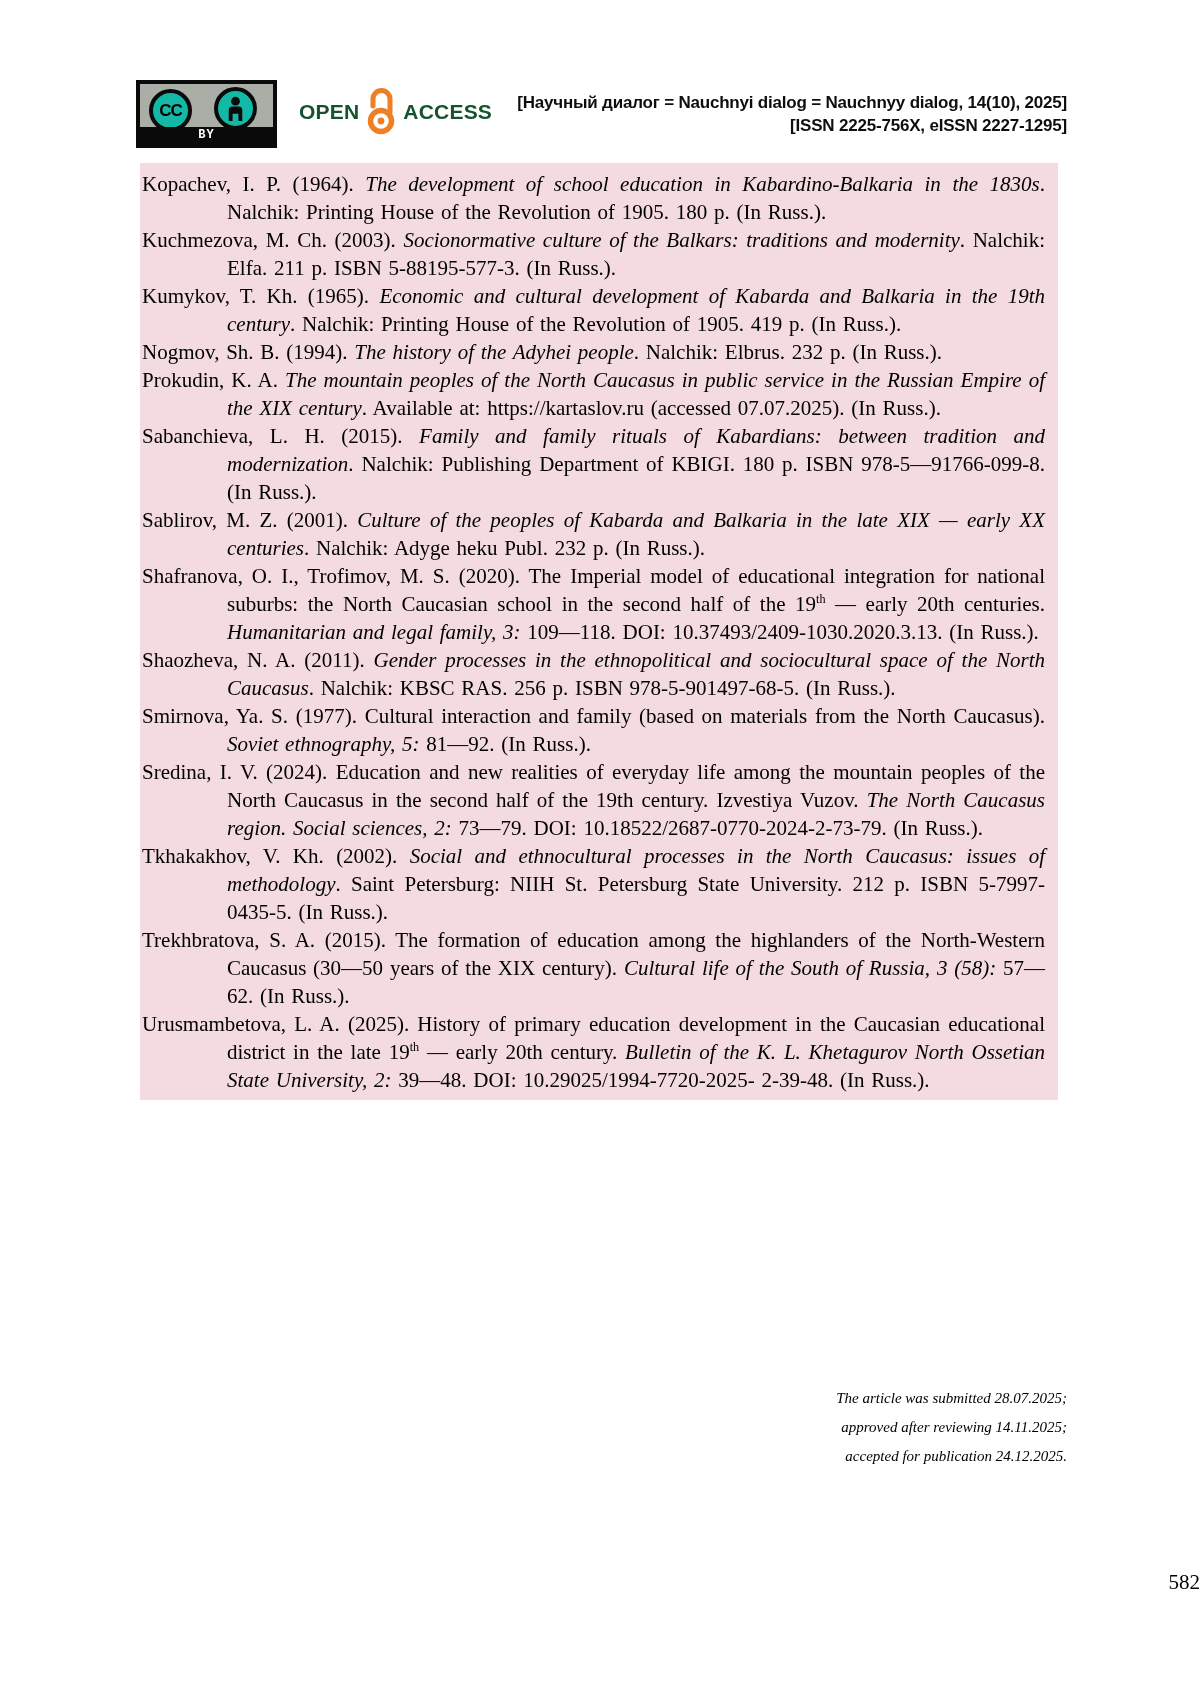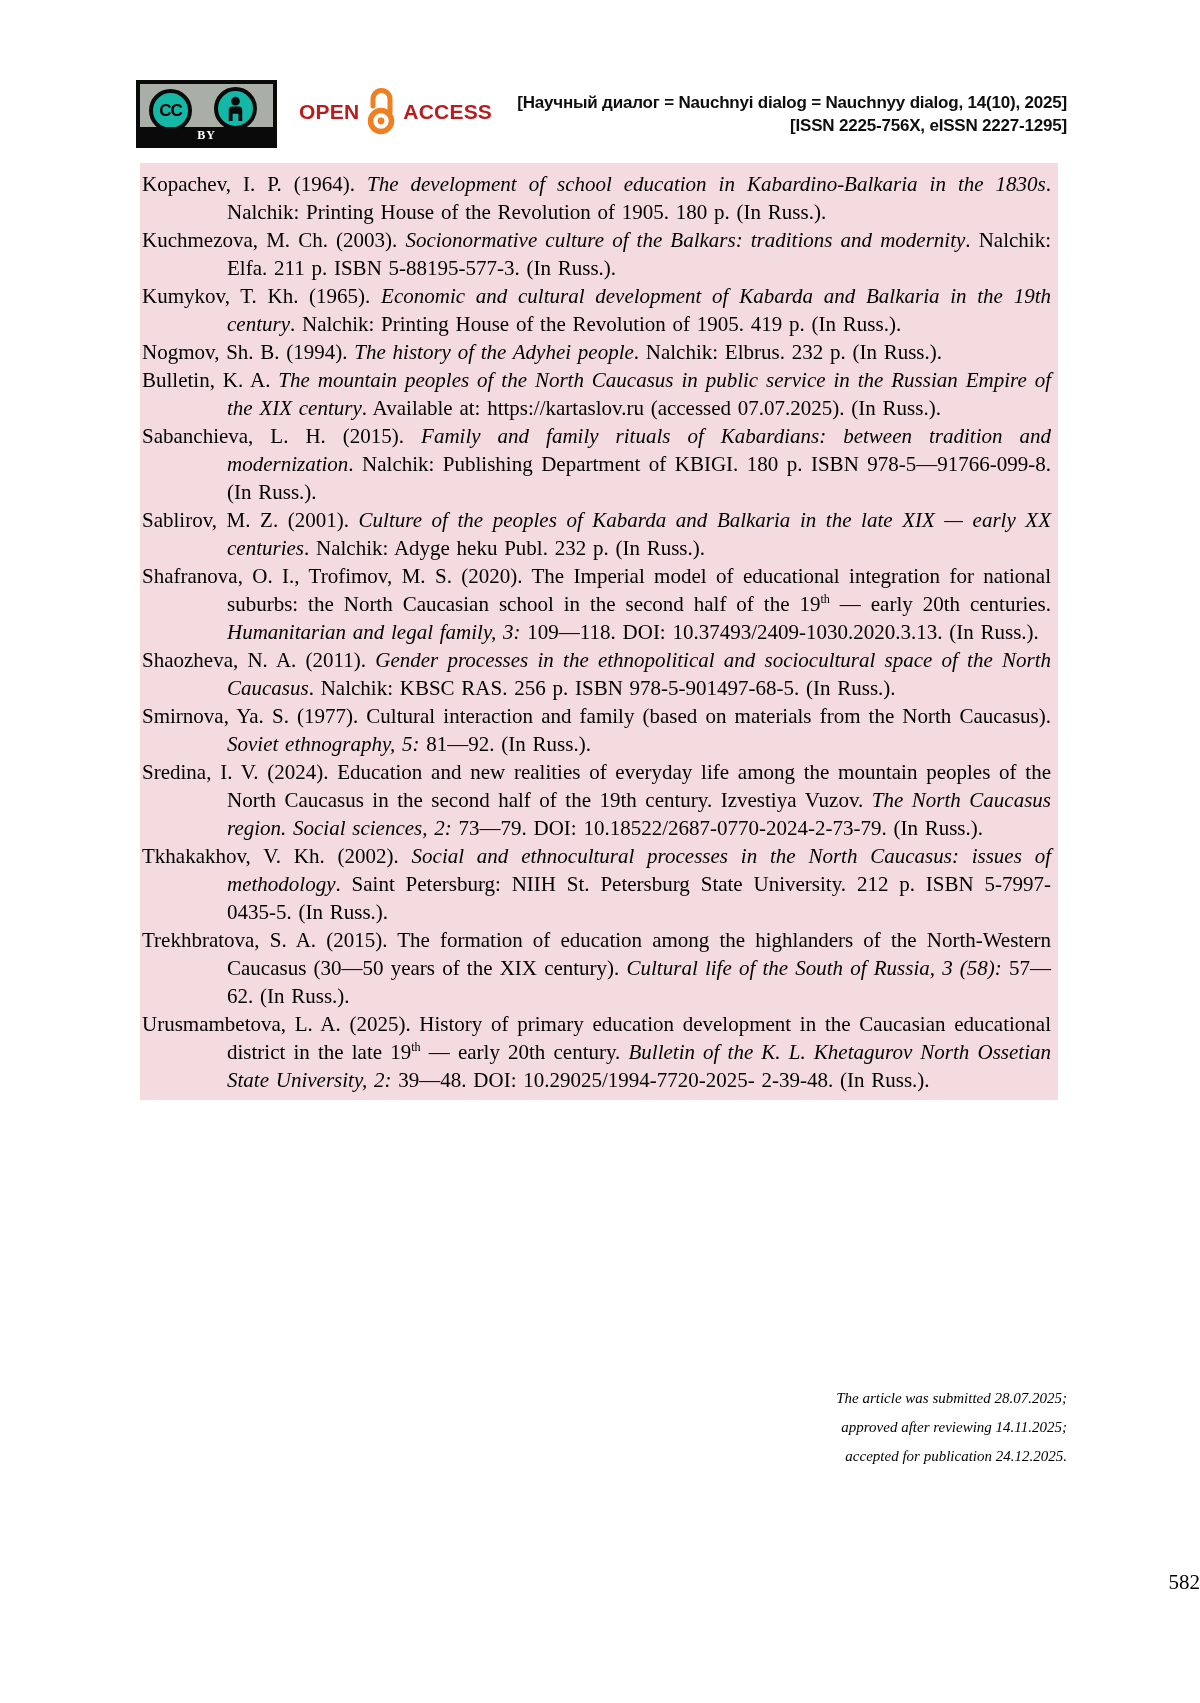--- a/index.html
+++ b/index.html
@@ -10,50 +10,50 @@
     font-family:"Liberation Serif", serif; color:#000;
   }
 
   
   .cc-badge {
     position:absolute; left:136px; top:80px; width:141px; height:68px;
     background:#a9aea6; border:4px solid #0a0a0a;
   }
   .cc-strip {
     position:absolute; left:0; right:0; bottom:0; height:17px; background:#0a0a0a;
-    color:#fff; font-family:Liberation Serif, serif; font-weight:bold;
+    color:#fff; font-family:Liberation Mono, monospace; font-weight:bold;
     font-size:12px; text-align:center; line-height:17px; letter-spacing:1px;
   }
   .cc-circle {
     position:absolute; width:43px; height:43px; border-radius:50%;
     background:#14b8a6; border:4px solid #0a0a0a;
     display:flex; align-items:center; justify-content:center;
   }
   .cc-c1 { left:9px; top:5px; font-family:"Liberation Sans", sans-serif;
            font-weight:bold; font-size:17px; letter-spacing:-1px; }
   .cc-c2 { left:74px; top:3px; }
 
   .oa-logo {
     position:absolute; left:299px; top:86px; height:52px;
     display:flex; align-items:center; gap:5px;
   }
   .oa-word {
     font-family:"Liberation Sans", sans-serif; font-weight:bold;
-    font-size:21px; color:#b91c1c; letter-spacing:0.2px;
+    font-size:21px; color:#14532d; letter-spacing:0.2px;
   }
   .journal-info {
     position:absolute; right:133px; top:91px; text-align:right;
     font-family:"Liberation Sans", sans-serif; font-weight:bold;
     font-size:17px; line-height:23px; letter-spacing:-0.2px; color:#0e0e0e;
   }
 
   
   .references {
     position:absolute; left:140px; top:163px; width:918px;
-    background:#f3dbe0; padding:7px 7px 6px 2px;
+    background:#f3dbe0; padding:7px 13px 6px 2px;
   }
   .ref {
     margin:0; padding-left:85px; text-indent:-85px;
     text-align:justify; font-size:21px; line-height:28px;
     word-spacing:1.5px;
   }
   .ref i { font-style:italic; }
   .ref sup { font-size:0.58em; vertical-align:super; line-height:0; }
 
   
@@ -100,21 +100,21 @@
       <div>[ISSN 2225-756X, eISSN 2227-1295]</div>
     </div>
   </header>
 
   <main>
     <div class="references" id="references" style="background: rgb(243, 219, 224);">
         <p class="ref"><span>Kopachev, I. P. (1964). </span><i>The development of school education in Kabardino-Balkaria in the 1830s</i><span>. Nalchik: Printing House of the Revolution of 1905. 180 p. (In Russ.).</span></p>
         <p class="ref"><span>Kuchmezova, M. Ch. (2003). </span><i>Socionormative culture of the Balkars: traditions and modernity</i><span>. Nalchik: Elfa. 211 p. ISBN 5-88195-577-3. (In Russ.).</span></p>
         <p class="ref"><span>Kumykov, T. Kh. (1965). </span><i>Economic and cultural development of Kabarda and Balkaria in the 19th century</i><span>. Nalchik: Printing House of the Revolution of 1905. 419 p. (In Russ.).</span></p>
         <p class="ref"><span>Nogmov, Sh. B. (1994). </span><i>The history of the Adyhei people</i><span>. Nalchik: Elbrus. 232 p. (In Russ.).</span></p>
-        <p class="ref"><span>Bulletin, K. A. </span><i>The mountain peoples of the North Caucasus in public service in the Russian Empire of the XIX century</i><span>. Available at: https://kartaslov.ru (accessed 07.07.2025). (In Russ.).</span></p>
+        <p class="ref"><span>Prokudin, K. A. </span><i>The mountain peoples of the North Caucasus in public service in the Russian Empire of the XIX century</i><span>. Available at: https://kartaslov.ru (accessed 07.07.2025). (In Russ.).</span></p>
         <p class="ref"><span>Sabanchieva, L. H. (2015). </span><i>Family and family rituals of Kabardians: between tradition and modernization</i><span>. Nalchik: Publishing Department of KBIGI. 180 p. ISBN 978-5—91766-099-8. (In Russ.).</span></p>
         <p class="ref"><span>Sablirov, M. Z. (2001). </span><i>Culture of the peoples of Kabarda and Balkaria in the late XIX — early XX centuries</i><span>. Nalchik: Adyge heku Publ. 232 p. (In Russ.).</span></p>
         <p class="ref"><span>Shafranova, O. I., Trofimov, M. S. (2020). The Imperial model of educational integration for national suburbs: the North Caucasian school in the second half of the 19</span><sup>th</sup><span> — early 20th centuries. </span><i>Humanitarian and legal family, 3:</i><span> 109—118. DOI: 10.37493/2409-1030.2020.3.13. (In Russ.).</span></p>
         <p class="ref"><span>Shaozheva, N. A. (2011). </span><i>Gender processes in the ethnopolitical and sociocultural space of the North Caucasus</i><span>. Nalchik: KBSC RAS. 256 p. ISBN 978-5-901497-68-5. (In Russ.).</span></p>
         <p class="ref"><span>Smirnova, Ya. S. (1977). Cultural interaction and family (based on materials from the North Caucasus). </span><i>Soviet ethnography, 5:</i><span> 81—92. (In Russ.).</span></p>
         <p class="ref"><span>Sredina, I. V. (2024). Education and new realities of everyday life among the mountain peoples of the North Caucasus in the second half of the 19th century. Izvestiya Vuzov. </span><i>The North Caucasus region. Social sciences, 2:</i><span> 73—79. DOI: 10.18522/2687-0770-2024-2-73-79. (In Russ.).</span></p>
         <p class="ref"><span>Tkhakakhov, V. Kh. (2002). </span><i>Social and ethnocultural processes in the North Caucasus: issues of methodology</i><span>. Saint Petersburg: NIIH St. Petersburg State University. 212 p. ISBN 5-7997-0435-5. (In Russ.).</span></p>
         <p class="ref"><span>Trekhbratova, S. A. (2015). The formation of education among the highlanders of the North-Western Caucasus (30—50 years of the XIX century). </span><i>Cultural life of the South of Russia, 3 (58):</i><span> 57—62. (In Russ.).</span></p>
         <p class="ref"><span>Urusmambetova, L. A. (2025). History of primary education development in the Caucasian educational district in the late 19</span><sup>th</sup><span> — early 20th century. </span><i>Bulletin of the K. L. Khetagurov North Ossetian State University, 2:</i><span> 39—48. DOI: 10.29025/1994-7720-2025- 2-39-48. (In Russ.).</span></p>
       </div>

